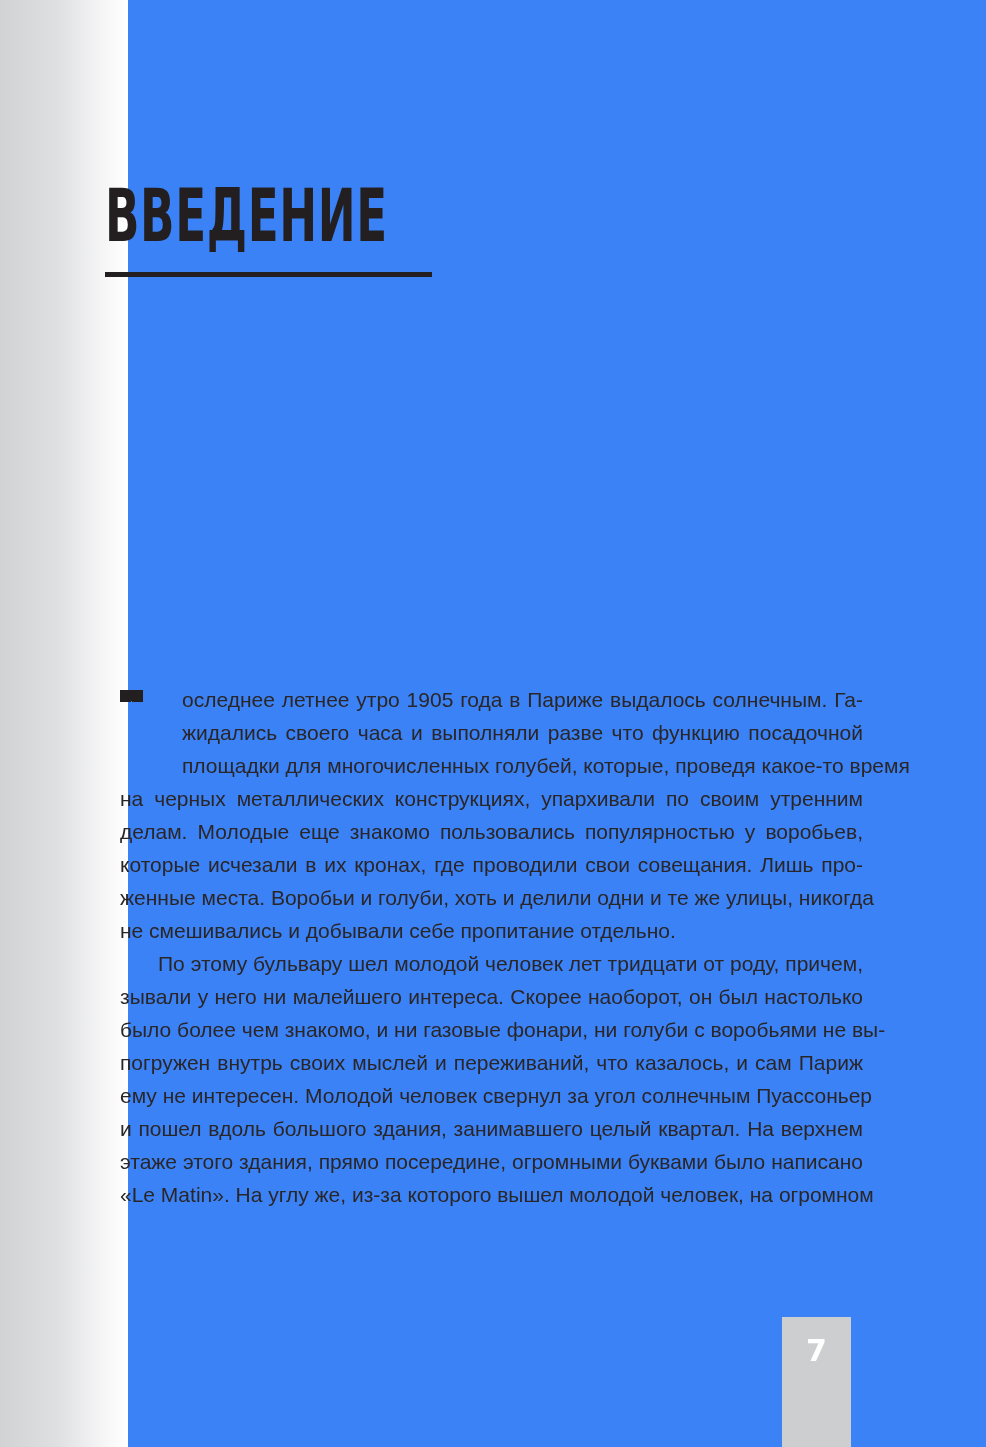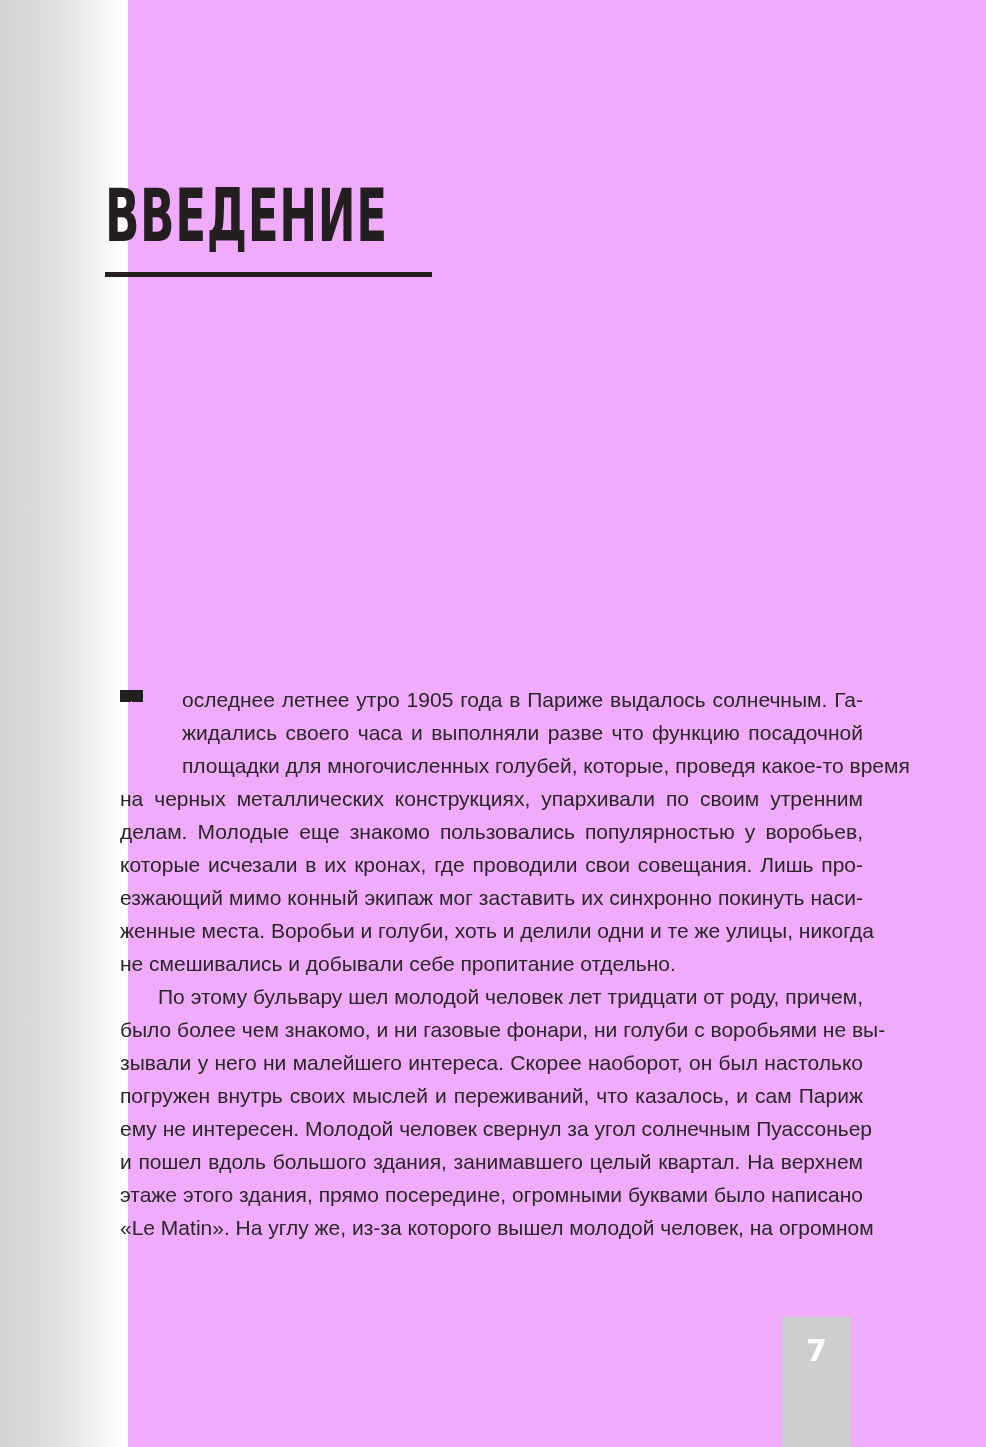--- a/index.html
+++ b/index.html
@@ -8,21 +8,21 @@
     --badge-bg:#cdced0;
     --badge-text:#ffffff;
     --spine-shadow:#d1d2d4;
   }
   *{margin:0;padding:0;box-sizing:border-box;}
   html,body{background:#ffffff;}
   .page{
     position:relative;
     width:986px;
     height:1447px;
-    background:#f0abfc;
+    background:#3b82f6;
     overflow:hidden;
     font-family:"Liberation Sans", sans-serif;
   }
   .spine-shadow{
     position:absolute;
     left:0;top:0;
     width:128px;height:100%;
     background:linear-gradient(90deg, var(--spine-shadow) 0%, #dfe0e2 45%, #f4f4f5 78%, #ffffff 100%);
   }
   .chapter-title{
@@ -113,31 +113,30 @@
       <span class="dropcap">
         <span class="dropcap-glyph">П</span>
       </span>
       <div>
           <div class="line">оследнее летнее утро 1905 года в Париже выдалось солнечным. Га-</div>
           <div class="line">жидались своего часа и выполняли разве что функцию посадочной</div>
           <div class="line">площадки для многочисленных голубей, которые, проведя какое-то время</div>
           <div class="line">на черных металлических конструкциях, упархивали по своим утренним</div>
           <div class="line">делам. Молодые еще знакомо пользовались популярностью у воробьев,</div>
           <div class="line">которые исчезали в их кронах, где проводили свои совещания. Лишь про-</div>
-          <div class="line">езжающий мимо конный экипаж мог заставить их синхронно покинуть наси-</div>
           <div class="line">женные места. Воробьи и голуби, хоть и делили одни и те же улицы, никогда</div>
           <div class="line line-last">не смешивались и добывали себе пропитание отдельно.</div>
         </div>
     </div>
 
     <div class="paragraph paragraph-2">
       <div>
           <div class="line">По этому бульвару шел молодой человек лет тридцати от роду, причем,</div>
+          <div class="line">зывали у него ни малейшего интереса. Скорее наоборот, он был настолько</div>
           <div class="line">было более чем знакомо, и ни газовые фонари, ни голуби с воробьями не вы-</div>
-          <div class="line">зывали у него ни малейшего интереса. Скорее наоборот, он был настолько</div>
           <div class="line">погружен внутрь своих мыслей и переживаний, что казалось, и сам Париж</div>
           <div class="line">ему не интересен. Молодой человек свернул за угол солнечным Пуассоньер</div>
           <div class="line">и пошел вдоль большого здания, занимавшего целый квартал. На верхнем</div>
           <div class="line">этаже этого здания, прямо посередине, огромными буквами было написано</div>
           <div class="line line-last">«Le Matin». На углу же, из-за которого вышел молодой человек, на огромном</div>
         </div>
     </div>
 
   </div>
 

